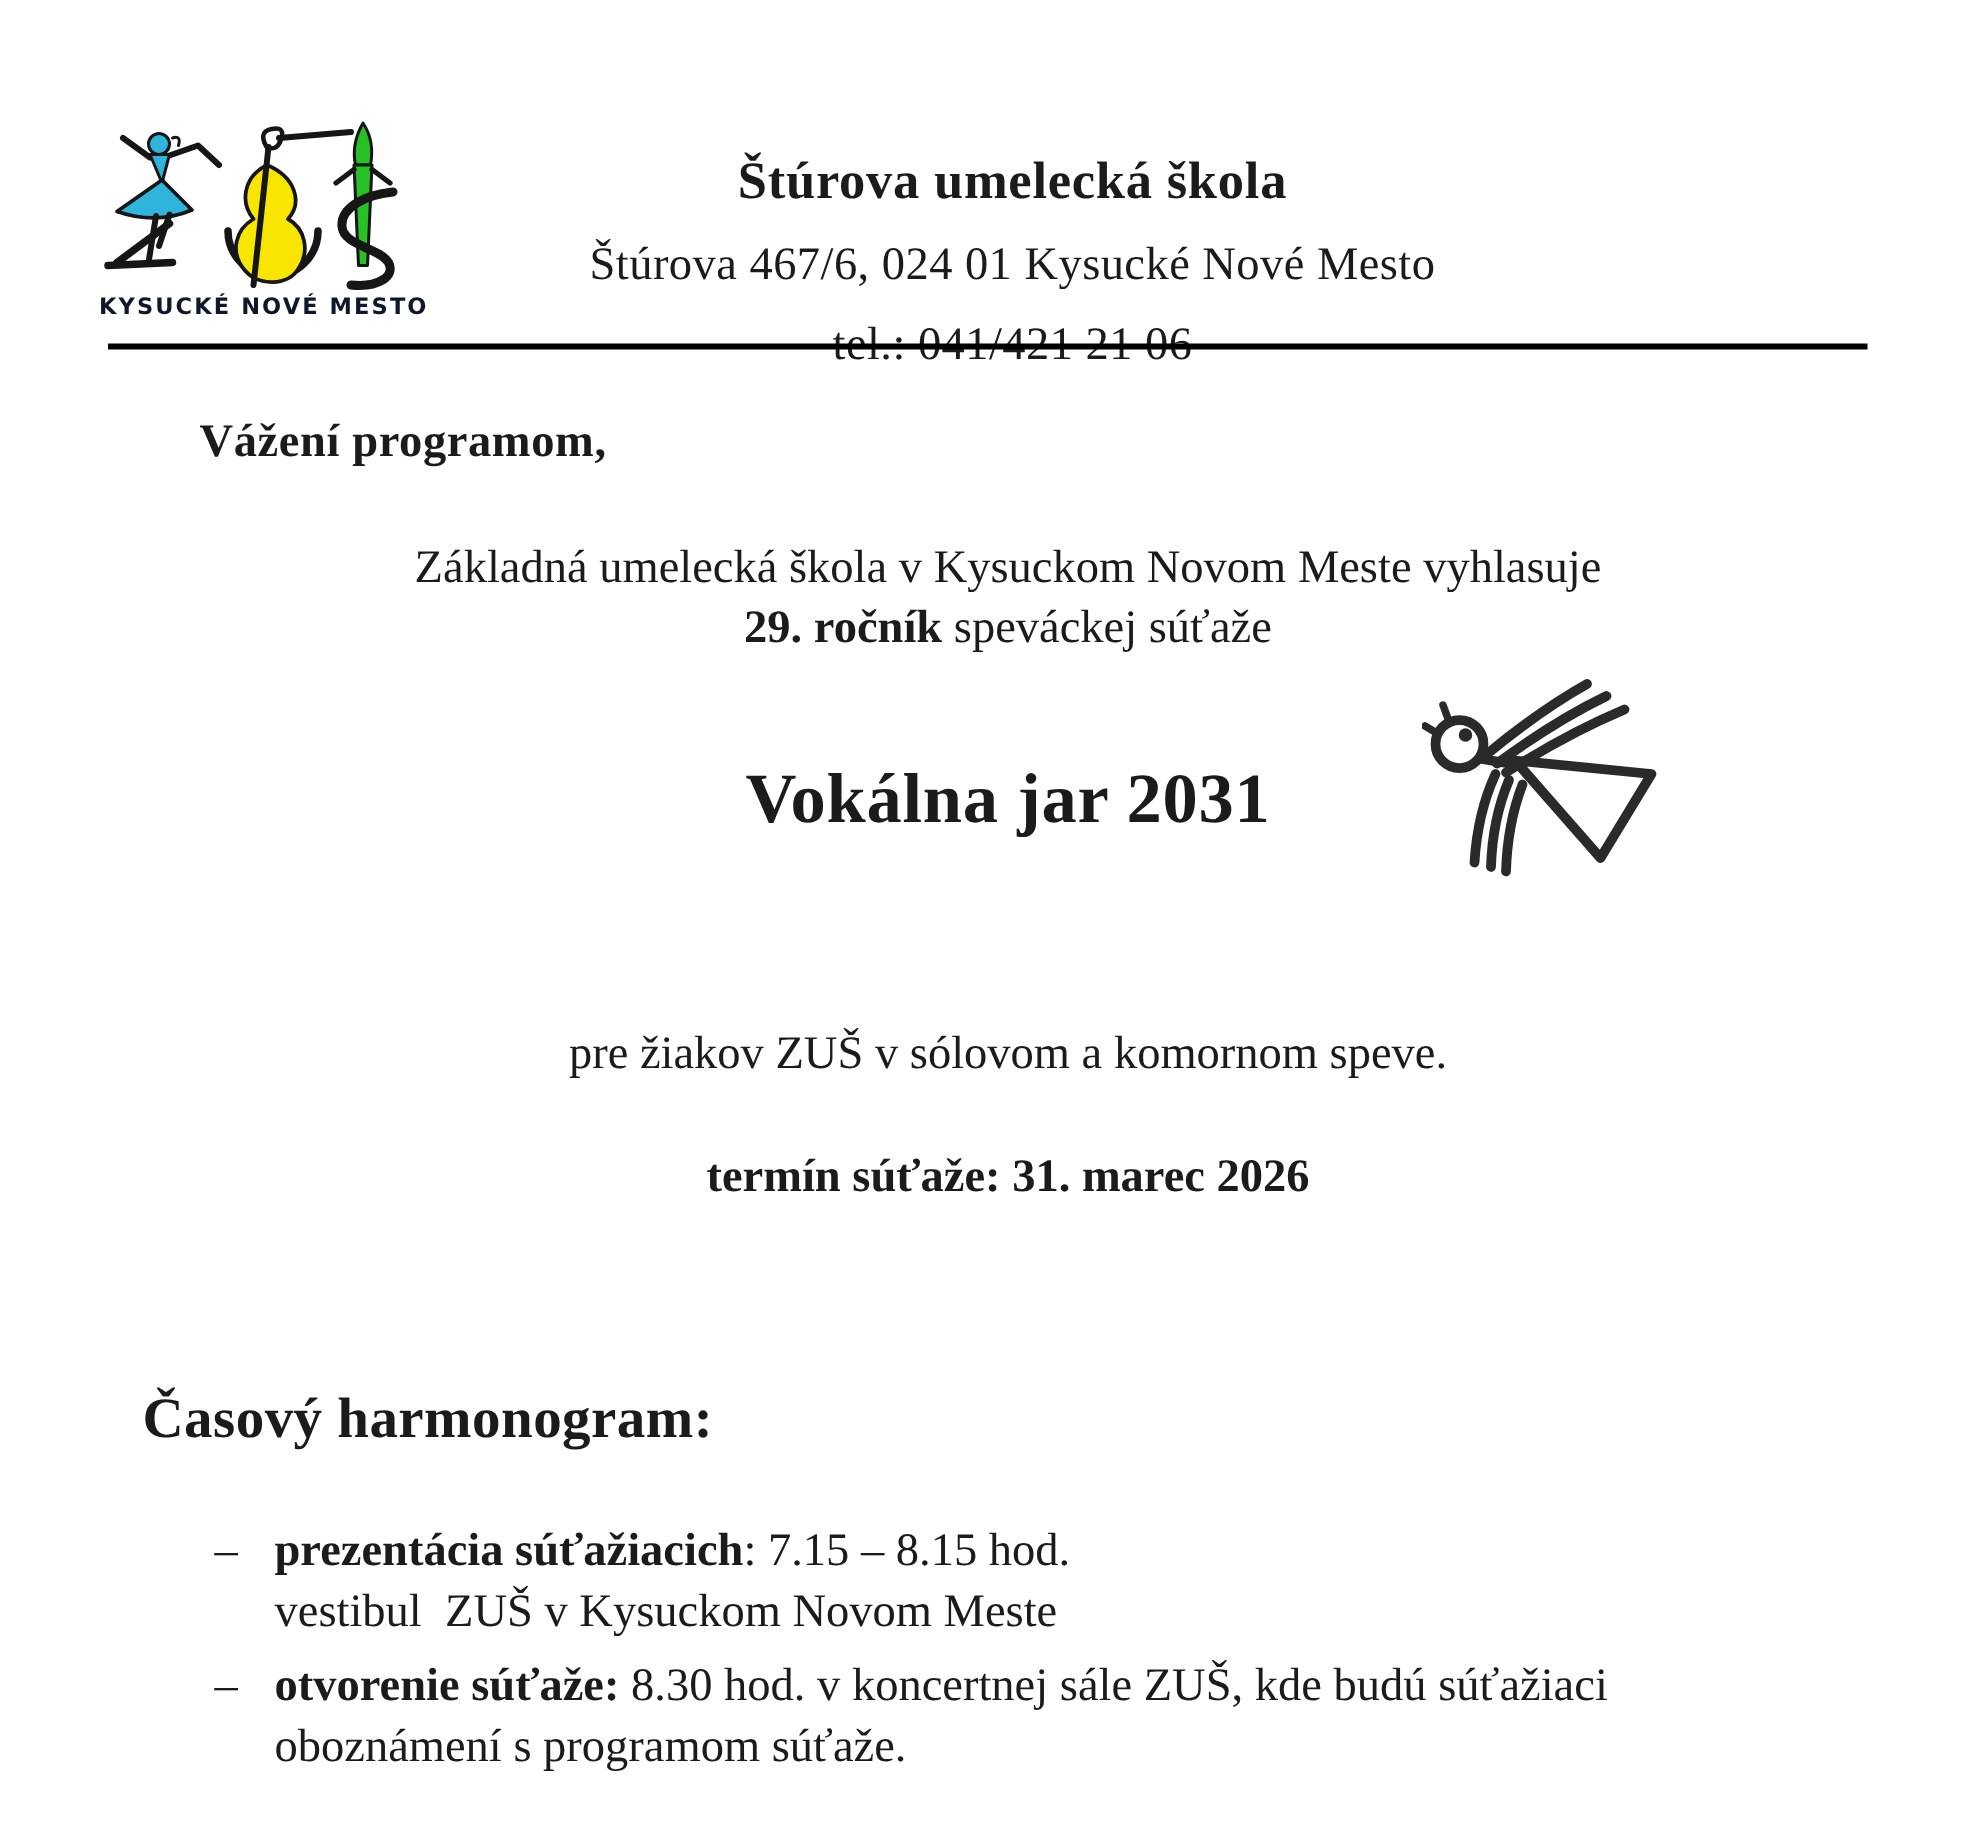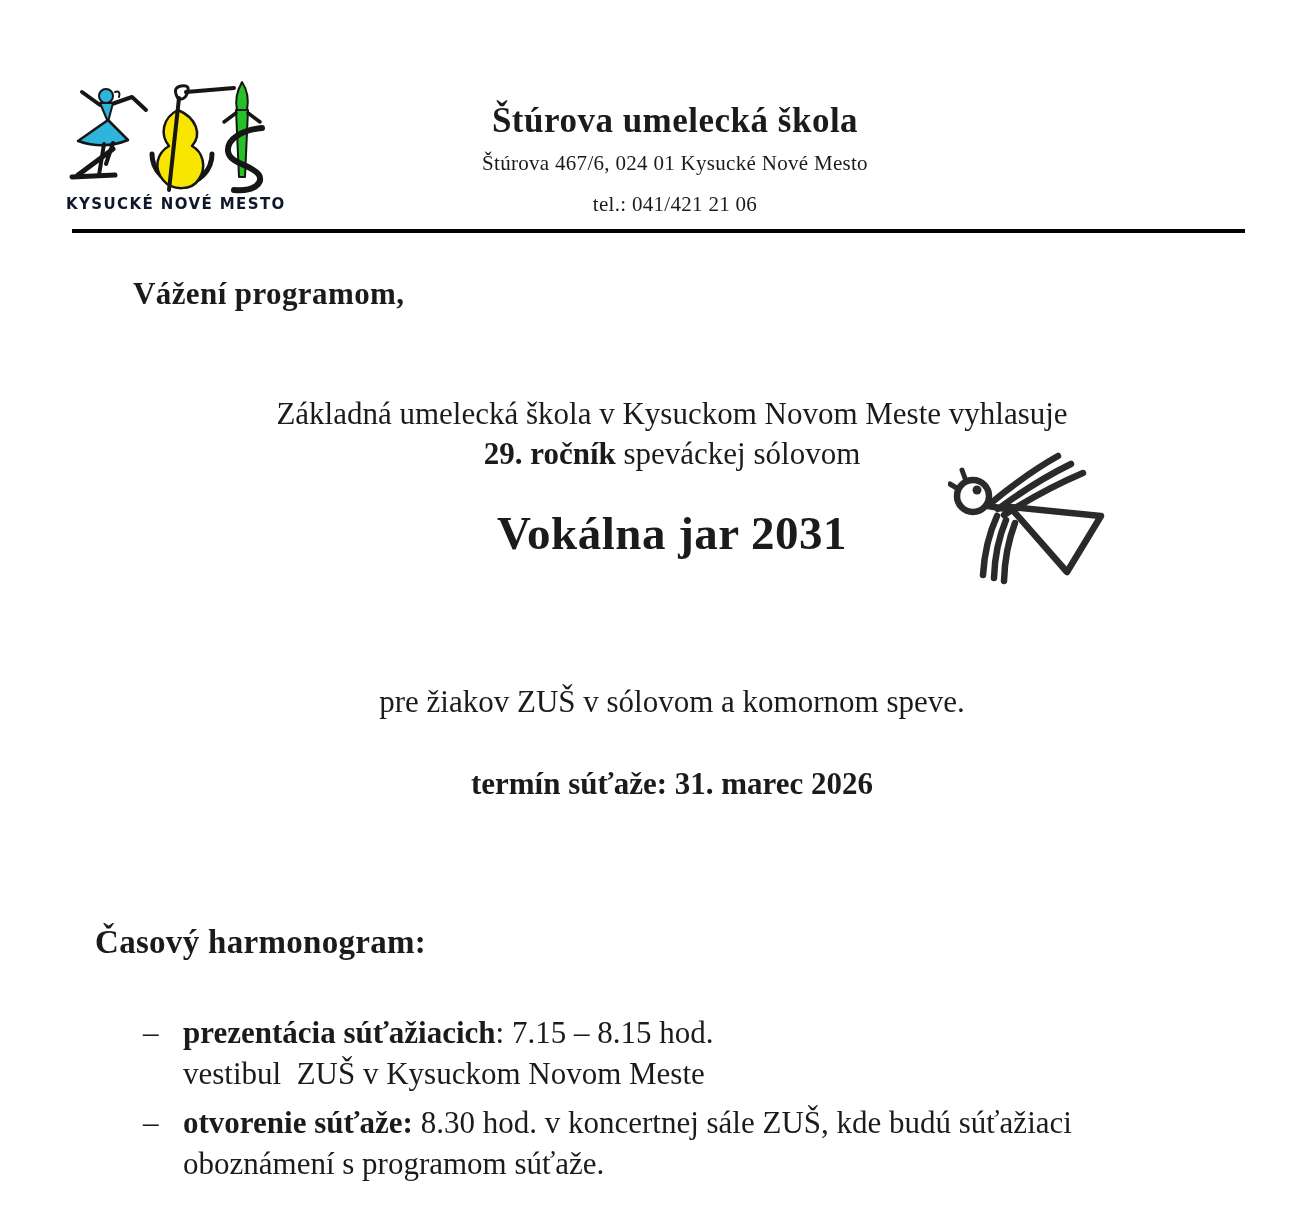--- a/index.html
+++ b/index.html
@@ -14,30 +14,30 @@
   .abs{position:absolute;}
   
   .logo-caption{
     left:66px;top:195px;width:210px;
     font-family:"DejaVu Sans","Liberation Sans",sans-serif;
     font-weight:bold;font-size:15px;letter-spacing:1.4px;
     color:#0f172a;white-space:nowrap;
   }
   .header-text{left:320px;top:99px;width:710px;text-align:center;}
   .school-name{font-size:35px;font-weight:bold;line-height:44px;letter-spacing:.5px;}
-  .school-address,.school-phone{font-size:21px;line-height:41px;letter-spacing:.3px;}
+  .school-address,.school-phone{font-size:31px;line-height:41px;letter-spacing:.3px;margin-top:12px;}
   .rule{left:72px;top:229px;width:1173px;height:4px;background:#000;}
   
   .salutation{left:133px;top:276px;font-size:31px;font-weight:bold;letter-spacing:.4px;}
   .centerblock{left:37px;width:1270px;text-align:center;}
-  .announce{top:358px;font-size:31px;line-height:40px;margin-top:36px;}
+  .announce{top:358px;font-size:31px;line-height:40px;}
   .main-title{top:506px;font-size:47px;font-weight:bold;letter-spacing:.5px;}
   .subtitle{top:684px;font-size:31px;}
   .dateline{top:766px;font-size:31px;font-weight:bold;}
-  .schedule-heading{left:95px;top:924px;font-size:33px;font-weight:bold;letter-spacing:.3px;text-align:center;}
+  .schedule-heading{left:95px;top:924px;font-size:38px;font-weight:bold;letter-spacing:.3px;text-align:center;}
   .schedule{left:143px;top:1012px;width:1110px;font-size:31px;line-height:41px;}
   .sched-item{display:flex;align-items:flex-start;}
   .sched-item + .sched-item{margin-top:8px;}
   .sched-dash{width:40px;flex:0 0 40px;}
   .sched-body{flex:1;}
   .b{font-weight:bold;}
   .pre{white-space:pre-wrap;}
   svg{display:block;}
 </style>
 </head>
@@ -86,21 +86,21 @@
     <div class="school-phone">tel.: 041/421 21 06</div>
   </div>
 
   <div class="abs rule"></div>
 
   <div class="abs salutation">Vážení programom,</div>
 
   <div class="abs centerblock announce">
     <div>Základná umelecká škola v Kysuckom Novom Meste vyhlasuje</div>
     <div>
-      <span class="b">29. ročník</span><span class="pre"> speváckej sólovom</span>
+      <span class="b">29. ročník</span><span class="pre"> speváckej súťaže</span>
     </div>
   </div>
 
   <div class="abs centerblock main-title">Vokálna jar 2031</div>
 
   <div class="abs" style="left:948px;top:446px;width:162px;height:140px;">
     <svg width="162" height="140" viewBox="0 0 162 140" fill="none" stroke="#2a2a2a" stroke-linecap="round" stroke-linejoin="round">
       <path d="M12,44 L2,38" stroke-width="5"></path>
       <path d="M18,35 L14,24" stroke-width="5"></path>
       <circle cx="25" cy="50" r="16" stroke-width="6.5" fill="#ffffff"></circle>

